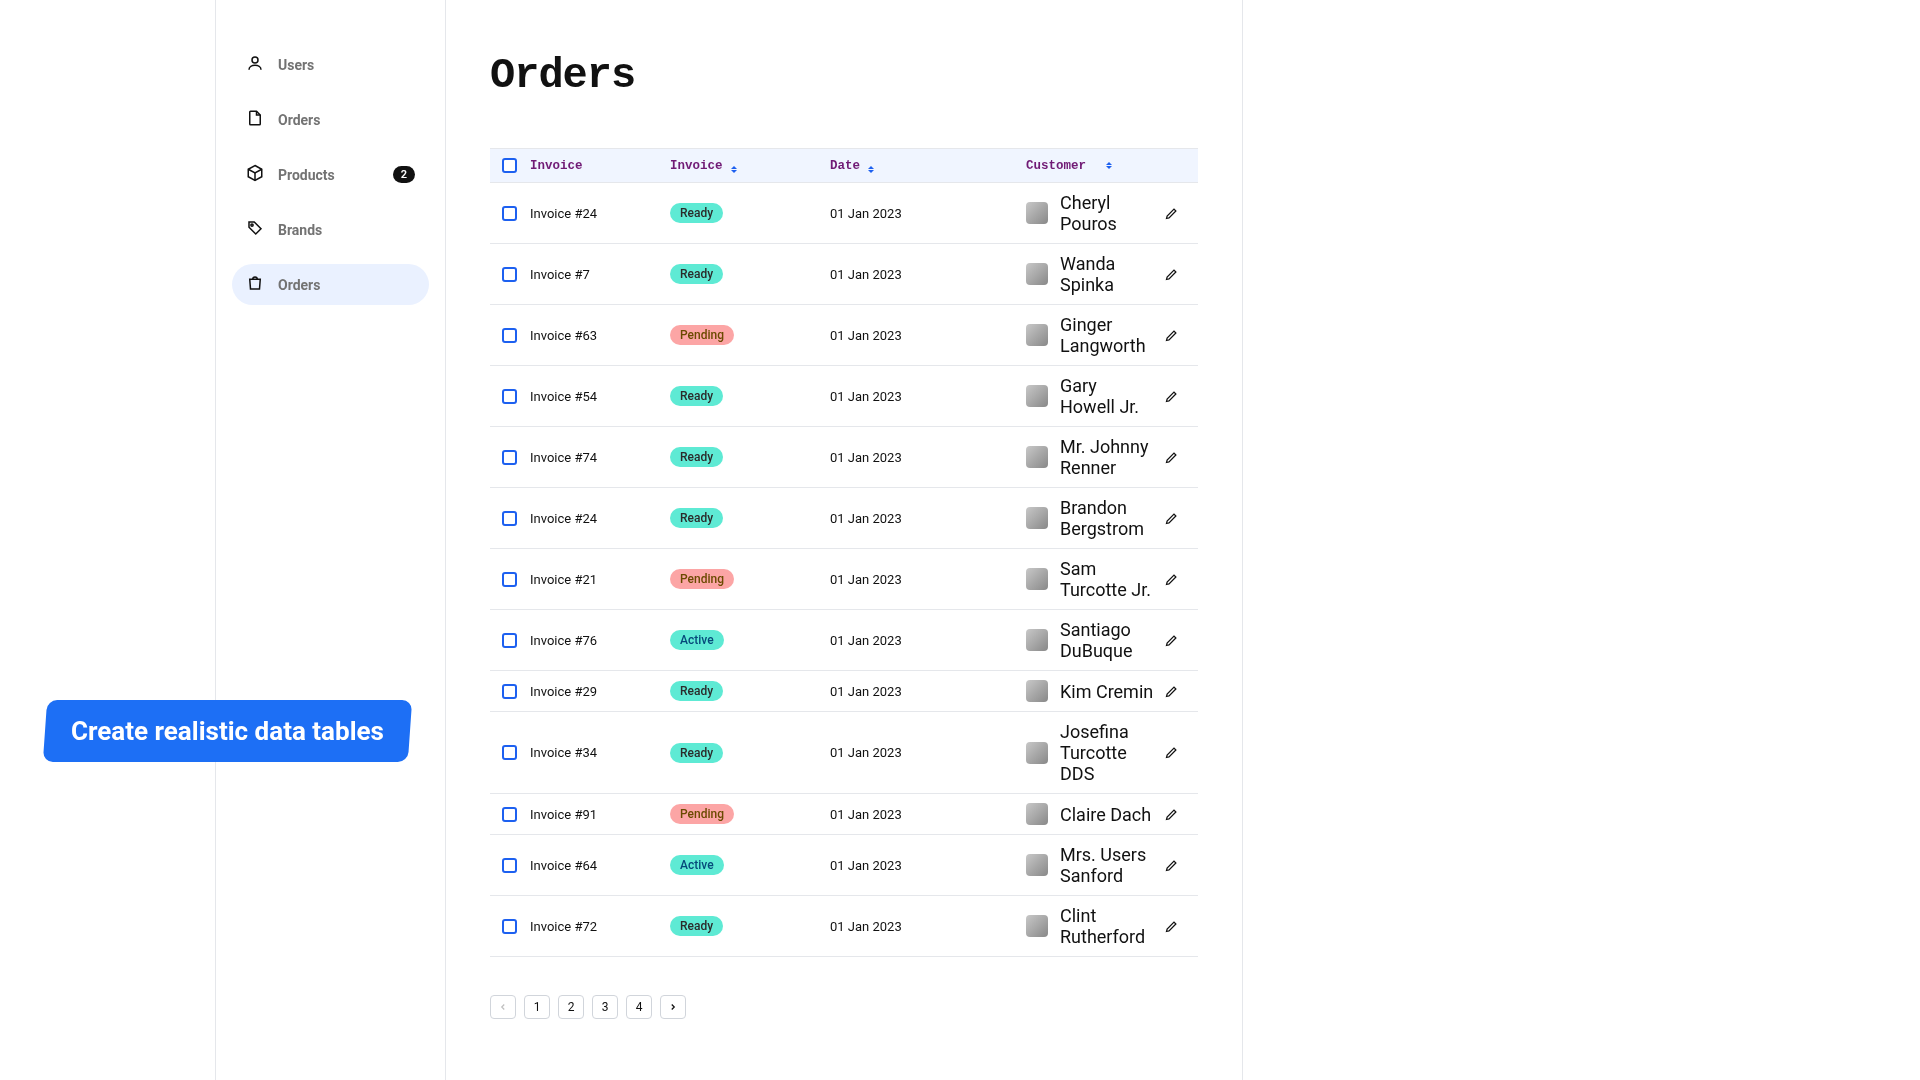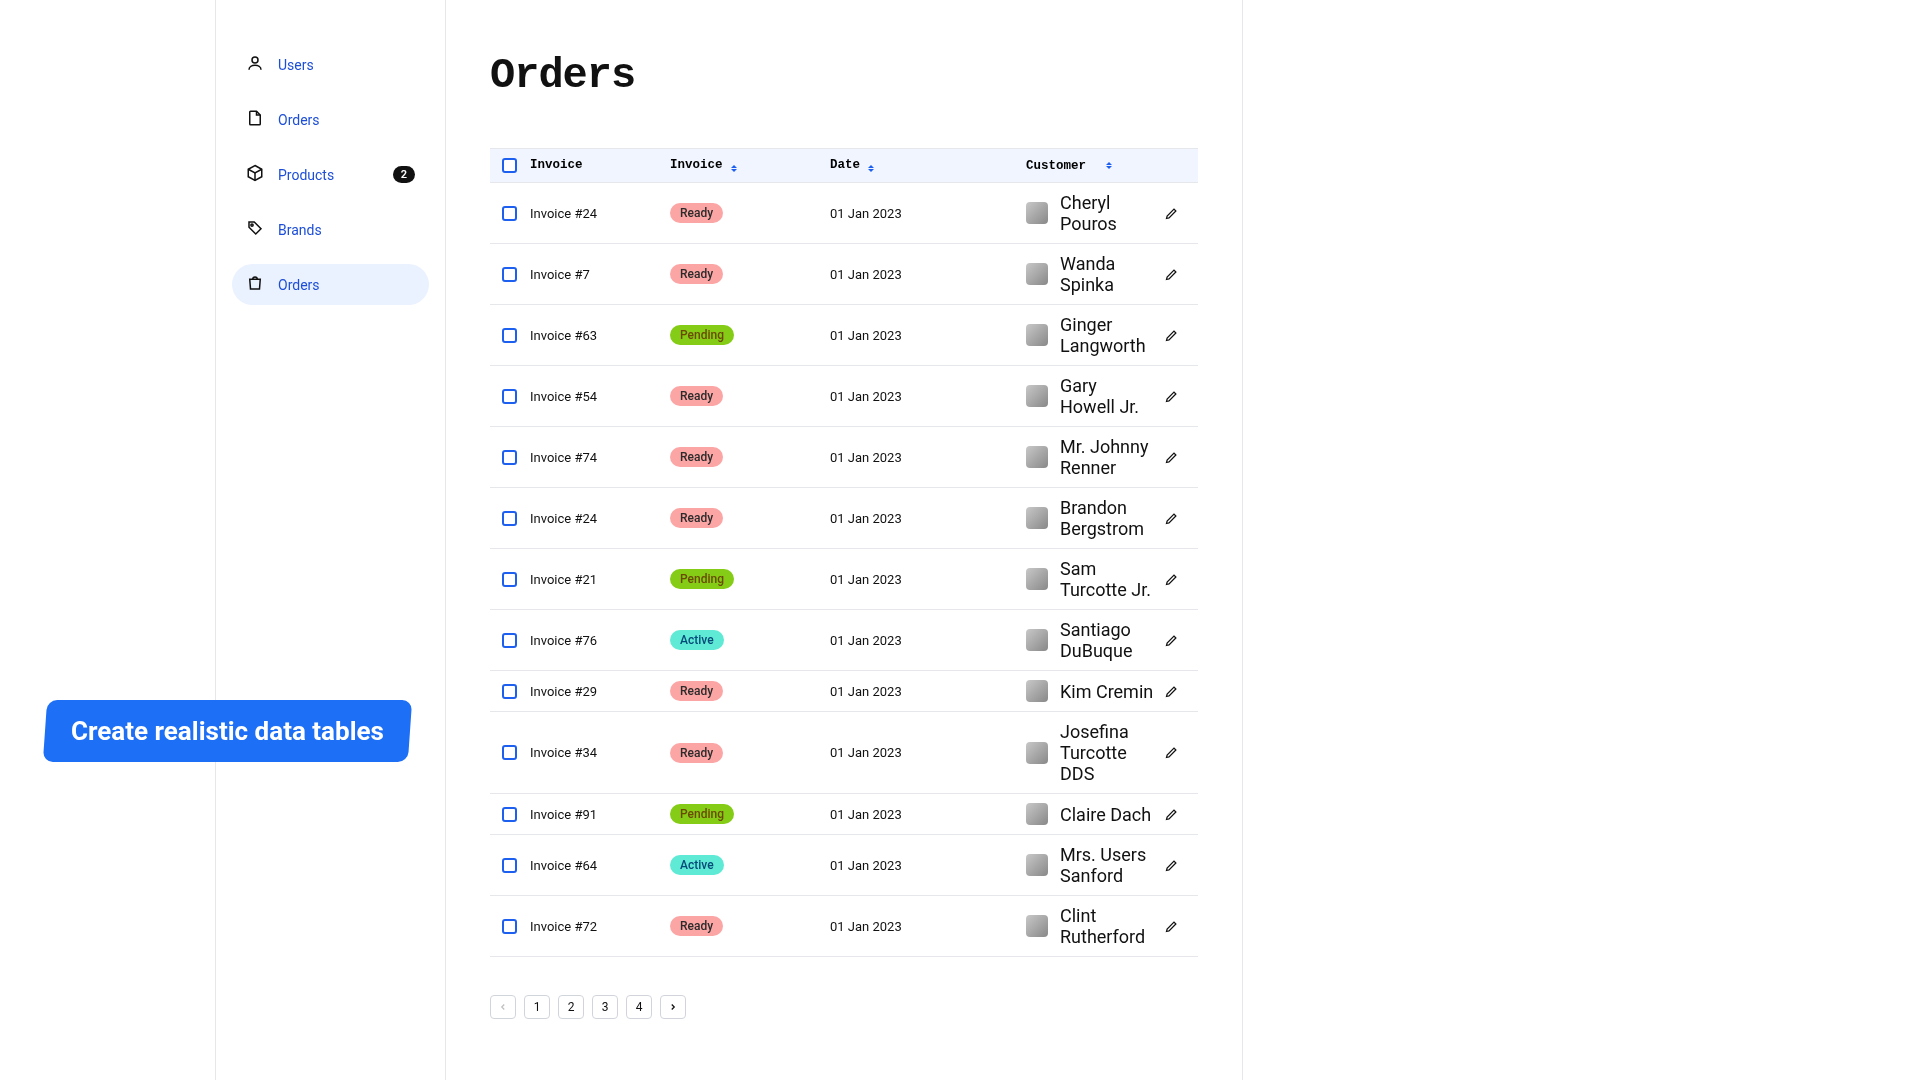--- a/index.html
+++ b/index.html
@@ -31,21 +31,21 @@
   align-items: center;
   gap: 14px;
   padding: 10px 14px;
   border-radius: 999px;
   font-size: 14px;
   font-weight: 500;
   color: #111;
   cursor: pointer;
   margin-bottom: 14px;
 }
-.nav-item .label { color: #1d4ed8; font-weight: 400; }
+.nav-item .label { color: #737373; font-weight: 700; }
 .nav-item.active { background: #eaf1ff; }
 .nav-item svg { width: 18px; height: 18px; stroke: #111; fill: none; stroke-width: 2; }
 .nav-item .badge {
   margin-left: auto;
   background: #111;
   color: #fff;
   border-radius: 999px;
   font-size: 11px;
   padding: 2px 8px;
   font-weight: 600;
@@ -57,28 +57,29 @@
 h1 {
   font-family: "Courier New", monospace;
   font-size: 42px;
   font-weight: 800;
   letter-spacing: -1px;
   margin-bottom: 48px;
 }
 .table { width: 100%; }
 .table-header {
   display: flex;
+  align-items: center;
   background: #f0f5ff;
   border-top: 1px solid #e5e7eb;
   border-bottom: 1px solid #e5e7eb;
   padding: 9px 12px;
   font-family: "Courier New", monospace;
   font-size: 12.5px;
   font-weight: 700;
-  color: #000000;
+  color: #701a75;
 }
 .table-row {
   display: flex;
   align-items: center;
   border-bottom: 1px solid #e5e7eb;
   padding: 9px 12px;
   font-size: 13px;
 }
 .col-check { width: 28px; display:flex; align-items:center; }
 .col-invoice { width: 140px; }
@@ -97,22 +98,22 @@
 .sort-icon span { width:0; height:0; border-left:3px solid transparent; border-right:3px solid transparent; }
 .sort-icon .up { border-bottom:3px solid #1d60f0; }
 .sort-icon .dn { border-top:3px solid #1d60f0; }
 .pill {
   display:inline-block;
   padding: 3px 10px;
   border-radius: 999px;
   font-size: 12px;
   font-weight: 500;
 }
-.pill-ready { background: #fca5a5; color:#2b2b2b; }
-.pill-pending { background: #84cc16; color:#6b4a00; }
+.pill-ready { background: #5eead4; color:#2b2b2b; }
+.pill-pending { background: #fca5a5; color:#6b4a00; }
 .pill-active { background: #5eead4; color:#064a7a; }
 .avatar {
   width: 22px; height: 22px;
   border-radius: 4px;
   background: linear-gradient(135deg,#c8c8c8,#888);
   flex-shrink:0;
 }
 .edit-icon { width:15px; height:15px; stroke:#111; fill:none; stroke-width:2; cursor:pointer; }
 .pagination { display:flex; gap:8px; margin-top: 38px; }
 .page-btn {

